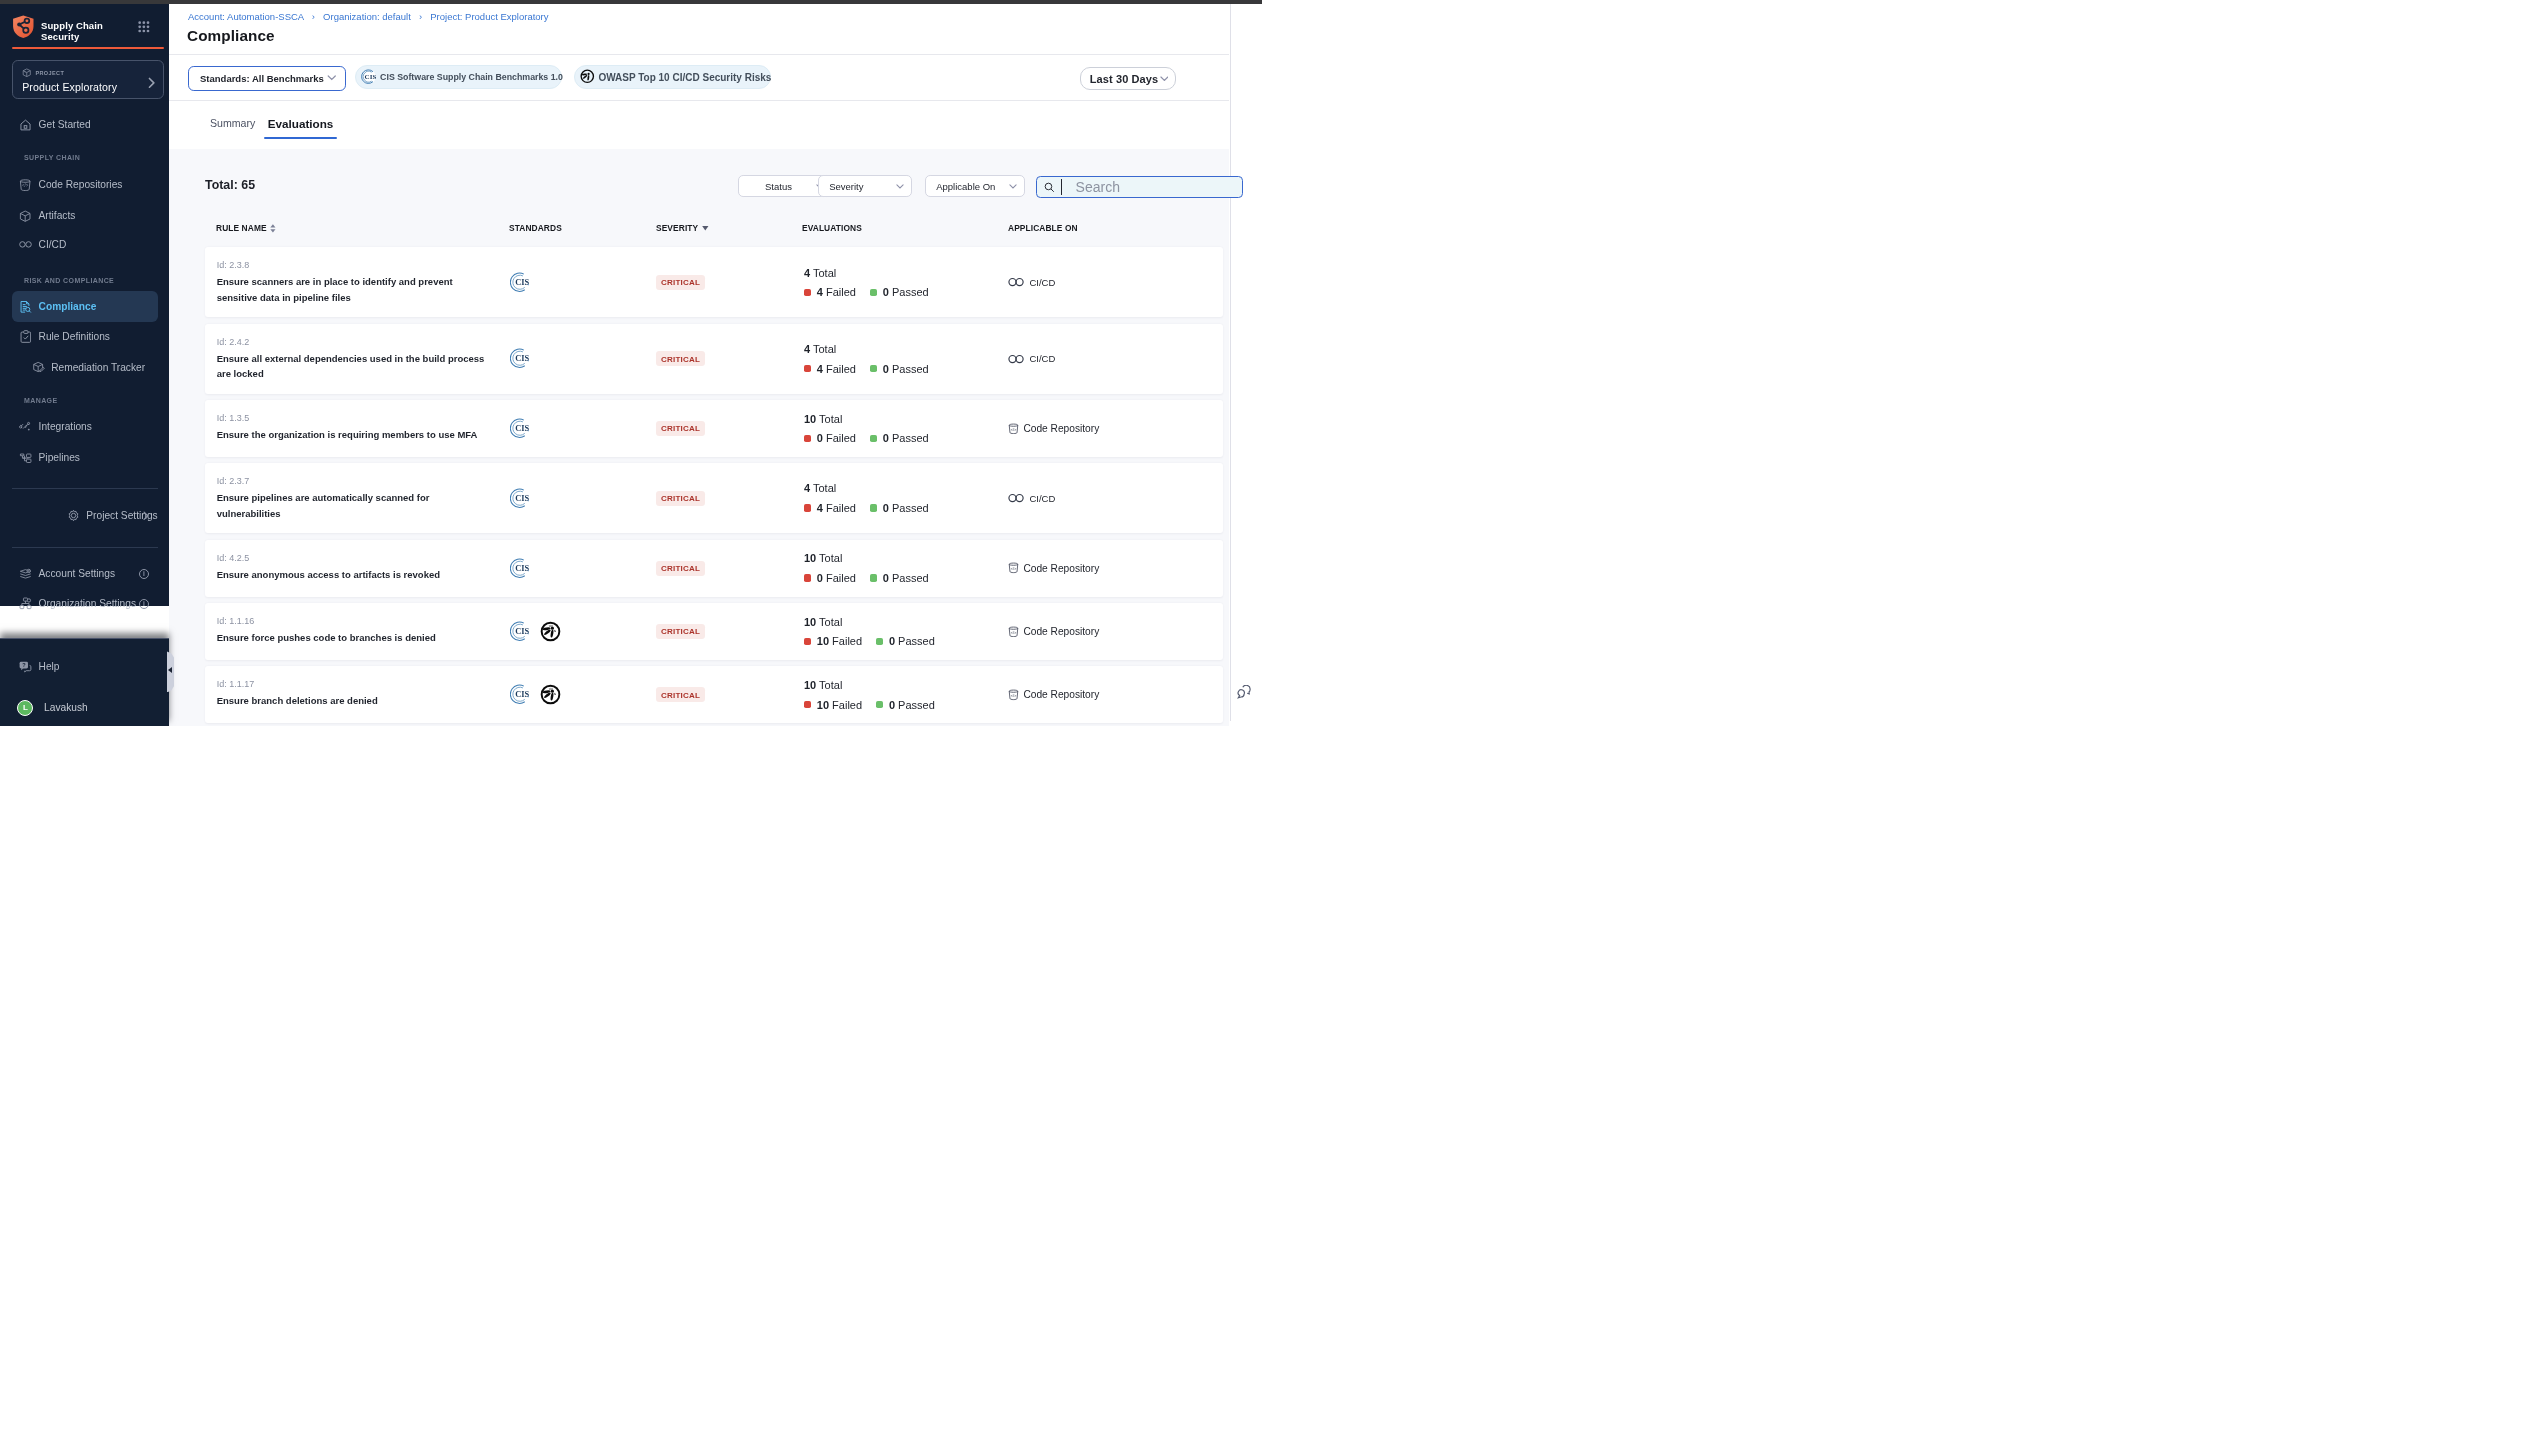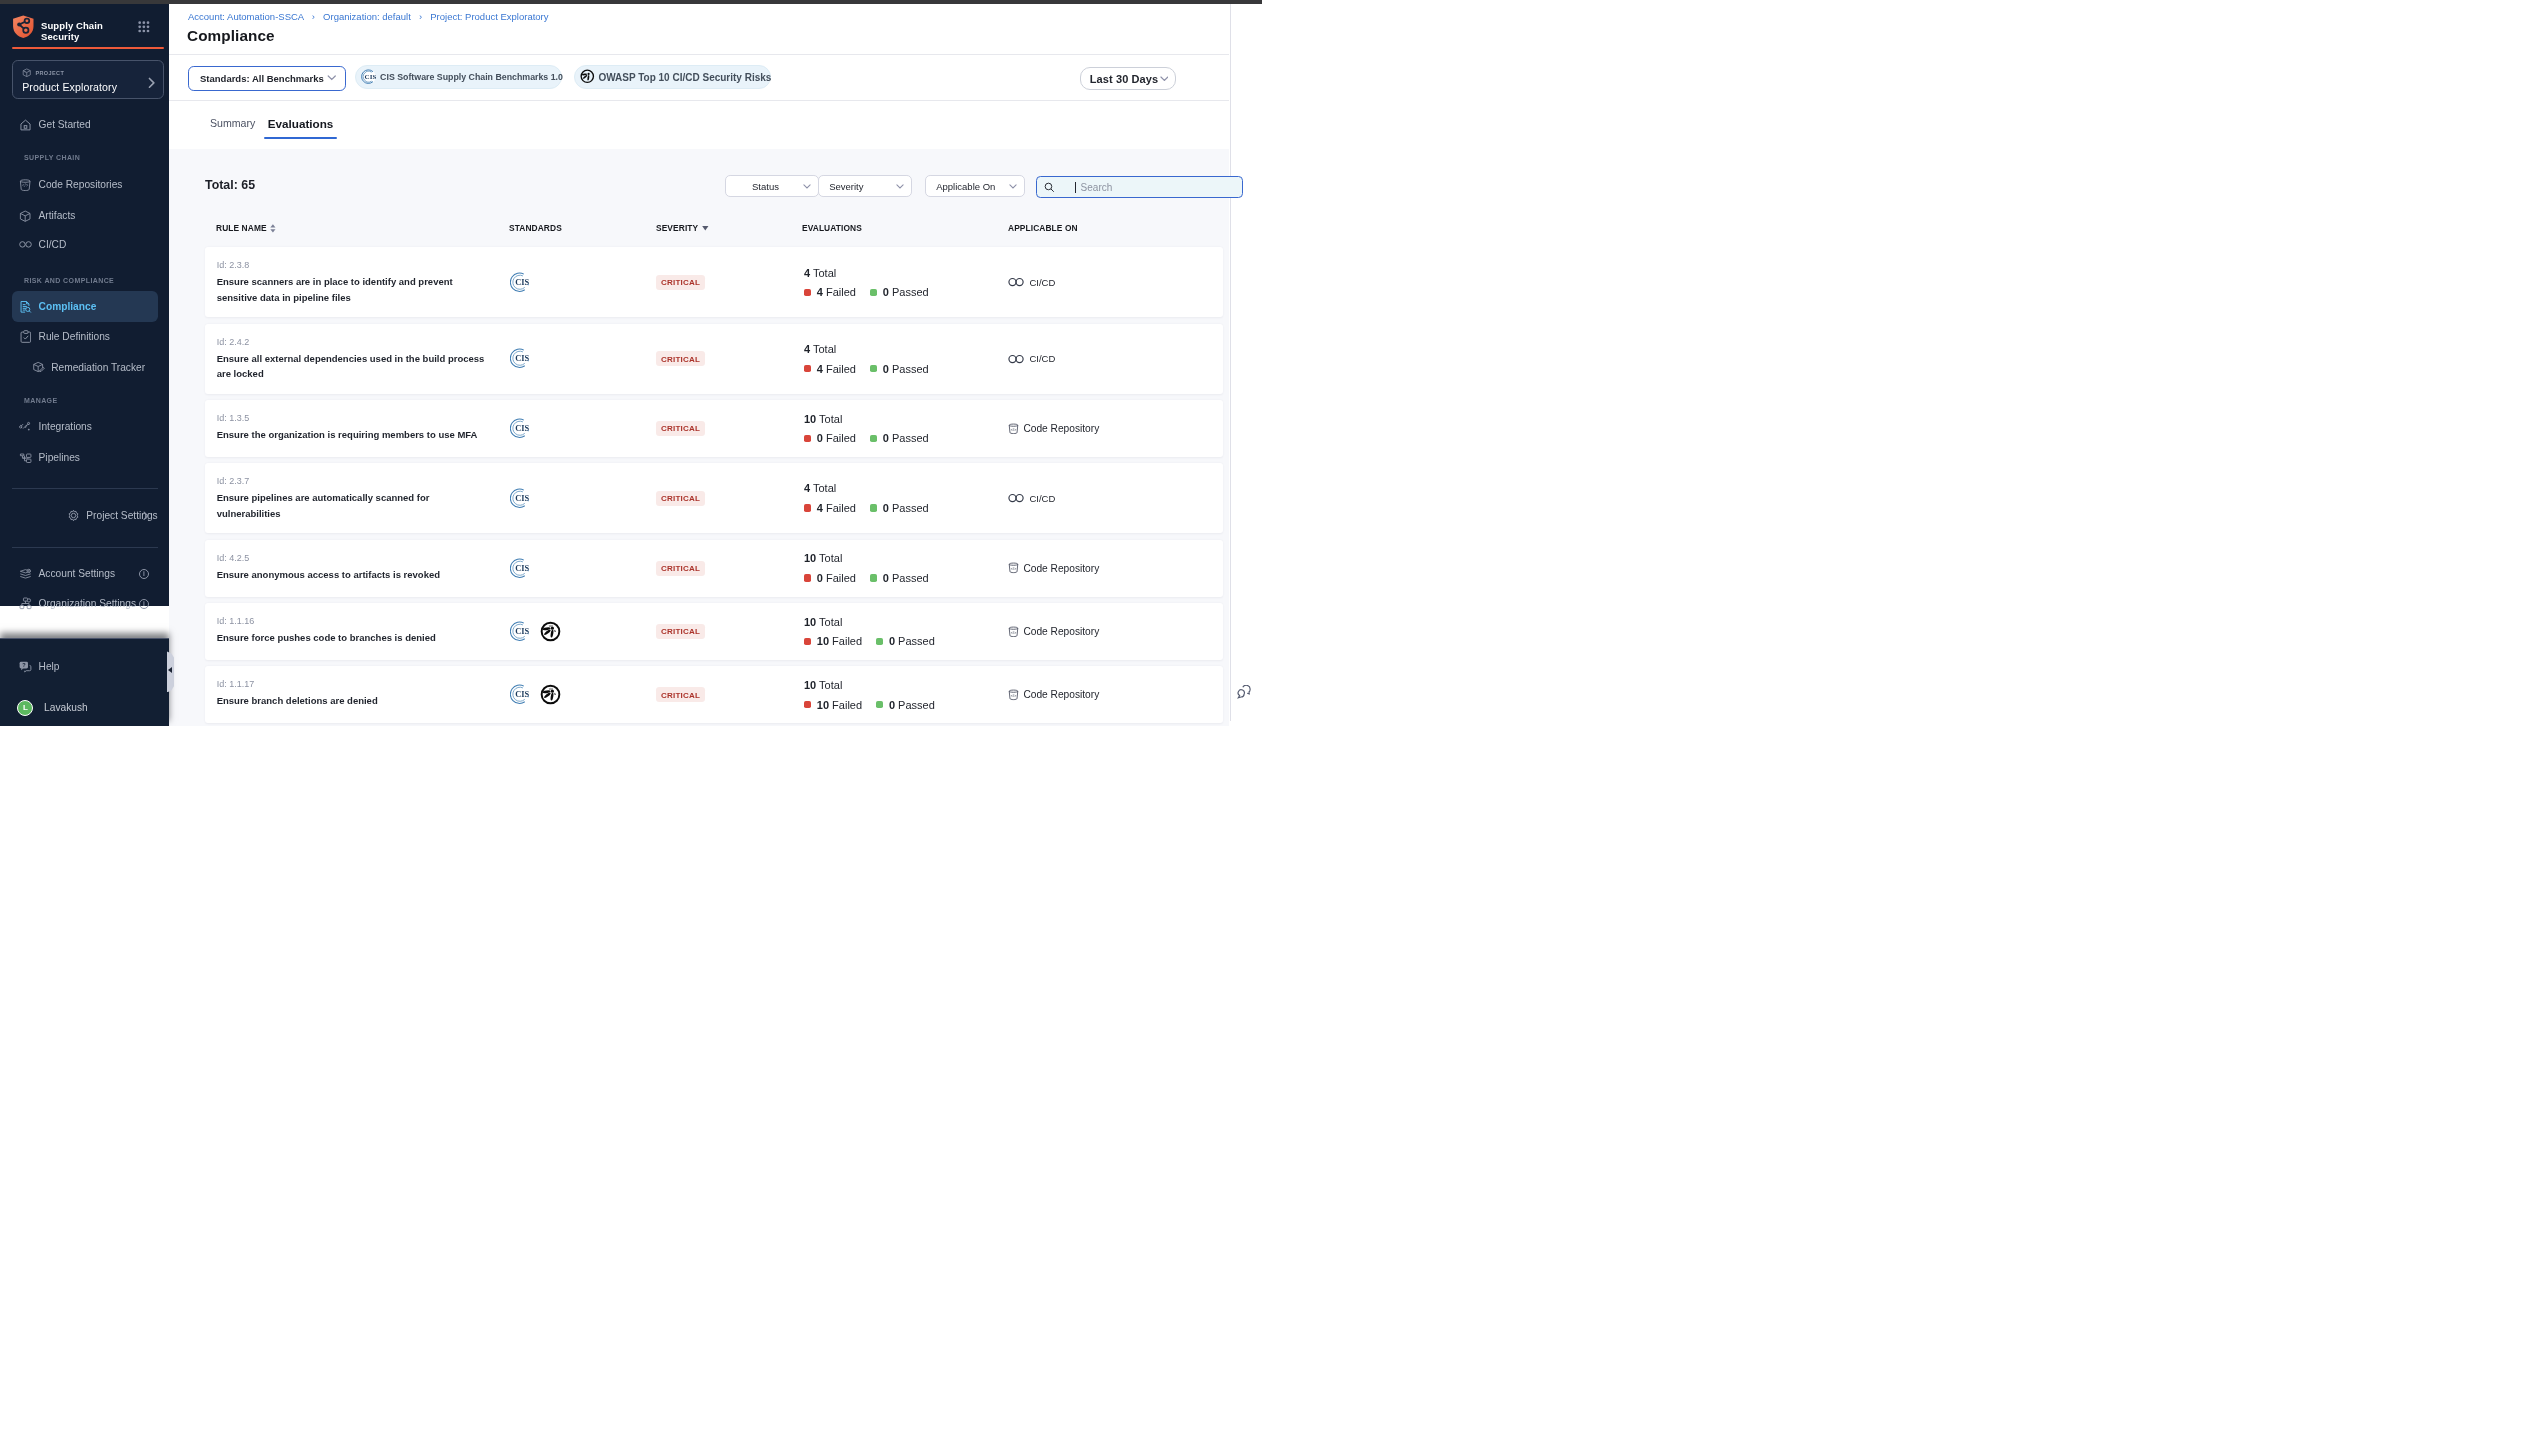--- a/index.html
+++ b/index.html
@@ -47,25 +47,25 @@
   .hr2 { position:absolute; left:0; top:96px; width:1060px; height:0.7px; background:#e7e8ed; }
   .tabs { position:absolute; left:41px; top:96px; height:39px; display:flex; gap:12.4px; }
   .tab { font-size:10.6px; color:#4c5263; display:flex; align-items:center; position:relative; padding-top:6.6px; }
   .tab.active { color:#15181f; font-weight:700; font-size:11.7px; }
   .tab.active:after { content:""; position:absolute; left:-3.7px; right:-3.7px; bottom:0; height:2.2px; background:#3068d3; border-radius:1.5px; }
   .content { position:absolute; left:0; top:145px; width:1060px; height:577px; background:#f7f8fb; }
 
   .total { position:absolute; left:36px; top:29px; font-size:12.4px; font-weight:700; color:#1c1f27; }
   .ctl { position:absolute; top:26px; height:22px; border:0.7px solid #d5d7e2; border-radius:5.1px; background:#fff; display:flex; align-items:center; padding:0 7.3px 0 10.2px; font-size:9.5px; color:#23262f; }
   .ctl .chev { margin-left:auto; padding-left:5.8px; display:flex; }
-  .ctl.status { left:556px; width:94px;padding-left:26px; }
+  .ctl.status { left:569px; width:94px;padding-left:26px; }
   .ctl.sev { left:649px; width:94px; }
   .ctl.app { left:756px; width:100px; }
   .searchbox { position:absolute; z-index:30; left:867px; top:27px; width:207px; height:21.6px; border:1.1px solid #3968cf; border-radius:4.4px; background:#ecf6f9; display:flex; align-items:center; padding:0 6.6px; }
-  .searchbox .ph { color:#8d93a1; font-size:10px; border-left:0.9px solid #23262f; padding-left:5px; margin-left:20px; }
+  .searchbox .ph { color:#8d93a1; font-size:14px; border-left:0.9px solid #23262f; padding-left:14px; margin-left:6px; }
 
   .thead { position:absolute; top:74px; left:0; width:100%; font-size:8.4px; font-weight:700; color:#17191e; letter-spacing:0.1px; }
   .th { position:absolute; display:flex; align-items:center; gap:3.7px; }
 
   .rows { position:absolute; left:36px; top:98px; width:1018px; }
   .card { position:relative; background:#fff; border-radius:2.9px; box-shadow:0 0.7px 2.2px rgba(40,41,61,.06); margin-bottom:6.3px; }
   .card.h2 { height:70px; }
   .card.h1 { height:57px; }
   .rid { position:absolute; left:11.7px; top:13px; font-size:9px; color:#8c92a2; }
   .rname { position:absolute; left:11.7px; top:27px; width:272px; font-size:9.5px; font-weight:700; color:#1f232c; line-height:15.7px; }

